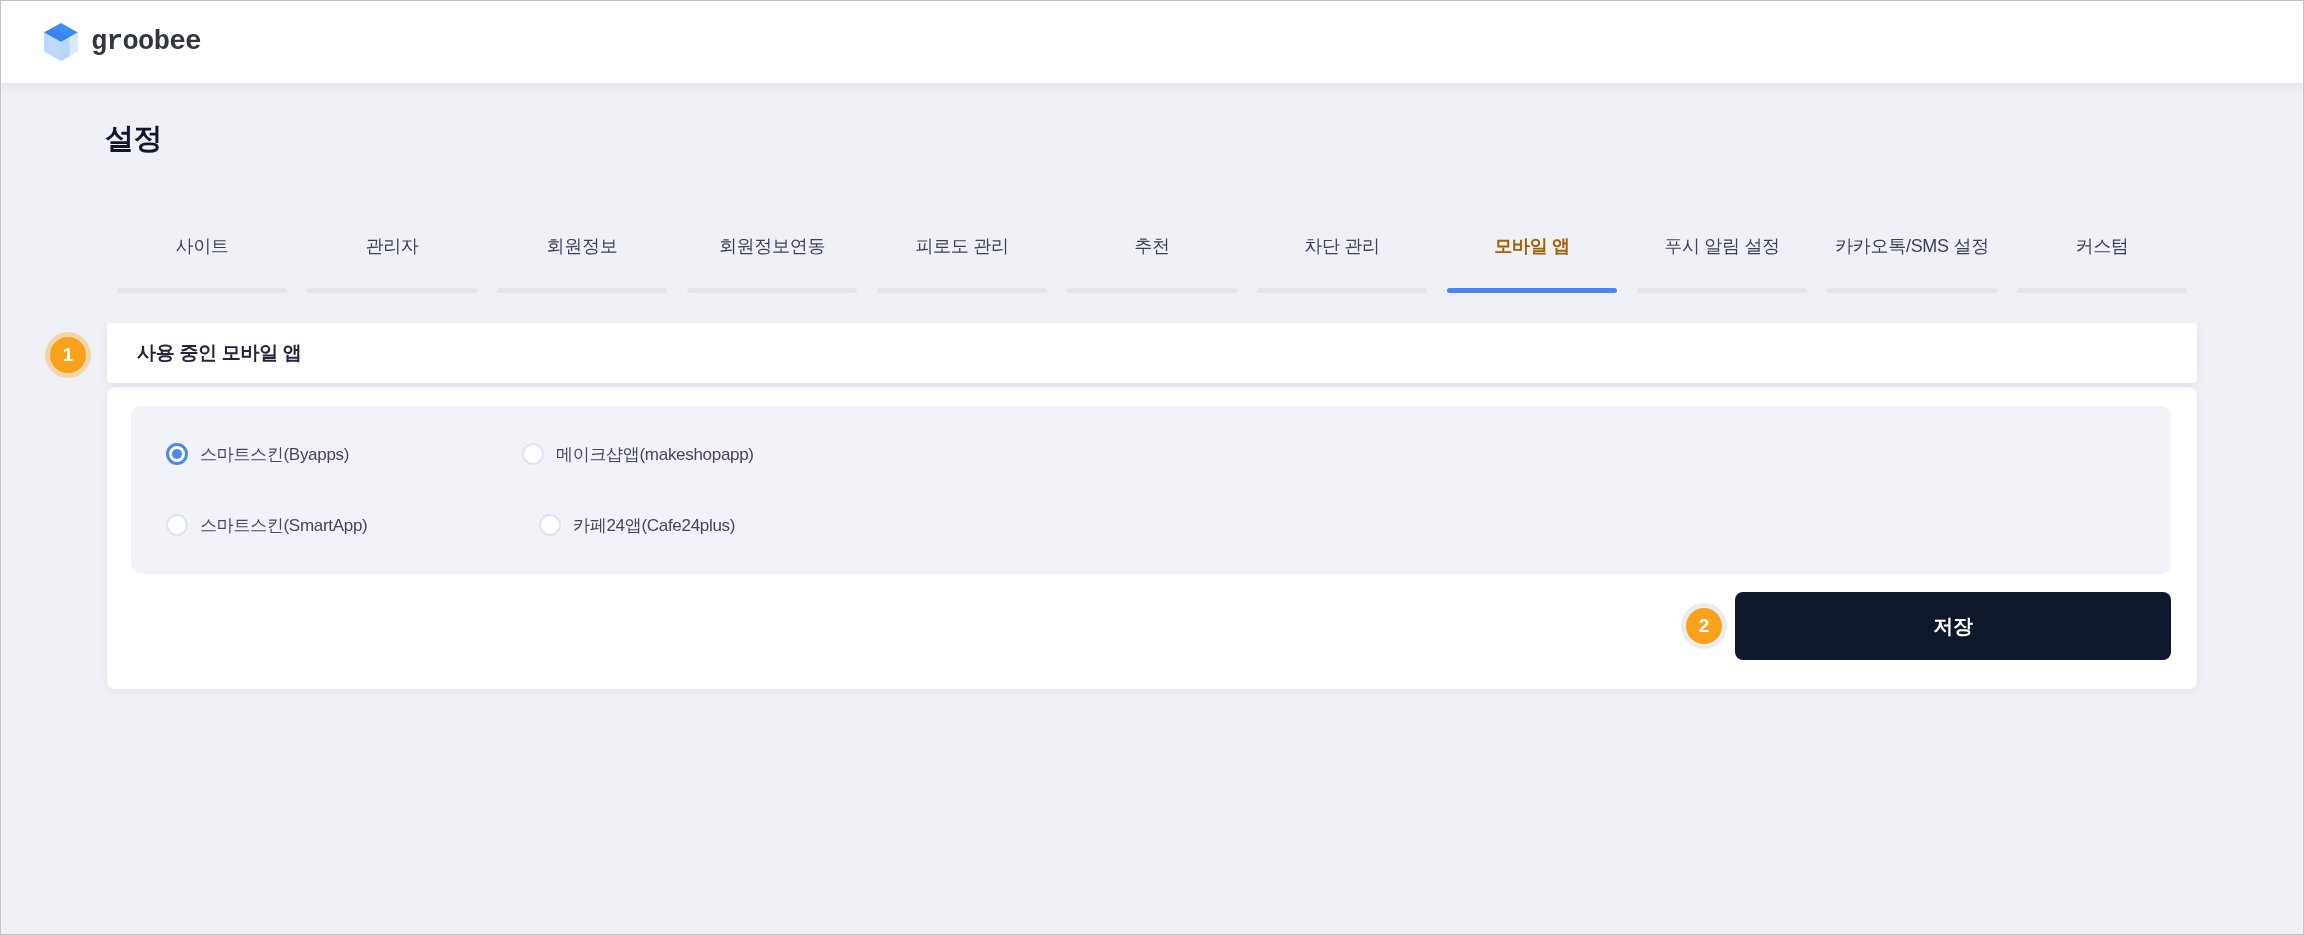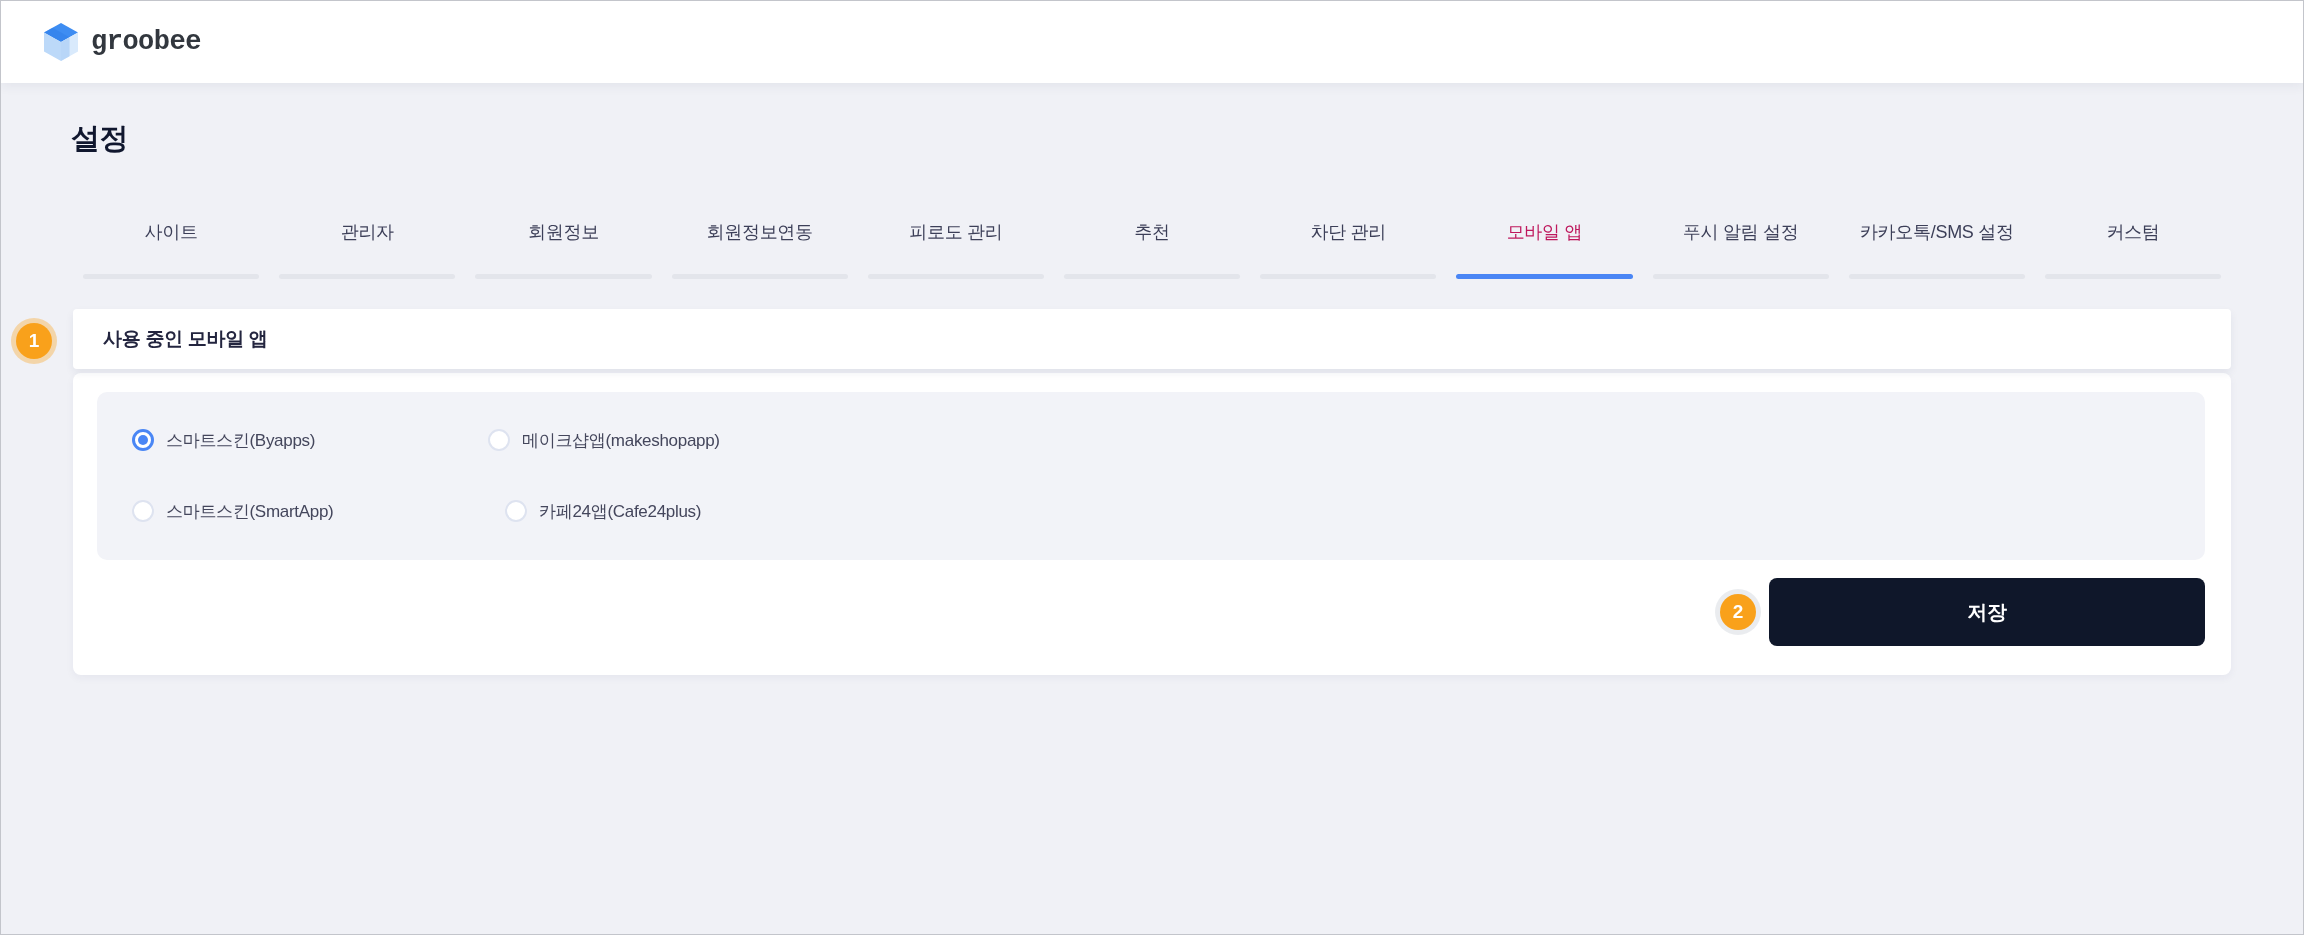--- a/index.html
+++ b/index.html
@@ -17,35 +17,35 @@
     display:flex; align-items:center;
     padding-left:40px;
     box-shadow:0 4px 10px rgba(40,50,80,0.06);
     position:relative; z-index:5;font-family:Liberation Mono, monospace;
   }
   .logo { display:flex; align-items:center; gap:10px; }
   .logo svg { width:40px; height:42px; }
   .logo-text { font-size:27px; font-weight:700; color:#32373e; letter-spacing:-0.5px; }
 
   
-  .page { padding:0 72px; }
+  .page { padding:0 106px; }
   .page-title {
     margin:36px 0 0 -2px;
     font-size:29px; font-weight:700; color:#10172e; letter-spacing:-0.5px;
   }
 
   
   .tabs { display:flex; margin-top:62px; }
   .tab { flex:1; text-align:center; cursor:pointer; }
   .tab .tab-label {
     display:block; font-size:18px; color:#3c3f58; line-height:22px;
-    padding-bottom:31px; letter-spacing:-0.3px;
+    padding-bottom:31px; letter-spacing:-0.3px;margin-top:14px;
   }
   .tab .tab-bar { height:5px; margin:0 10px; border-radius:3px; background:#e3e5eb; }
-  .tab.active .tab-label { color:#be185d; font-weight:400; }
+  .tab.active .tab-label { color:#a16207; font-weight:700; }
   .tab.active .tab-bar { background:#4a86f5; }
 
   
   .section-wrap { position:relative; margin-top:30px; }
   .step-badge {
     width:36px; height:36px; border-radius:50%;
     background:#f9a11b; color:#ffffff;
     font-size:19px; font-weight:700;
     display:flex; align-items:center; justify-content:center;
     flex:0 0 36px;

